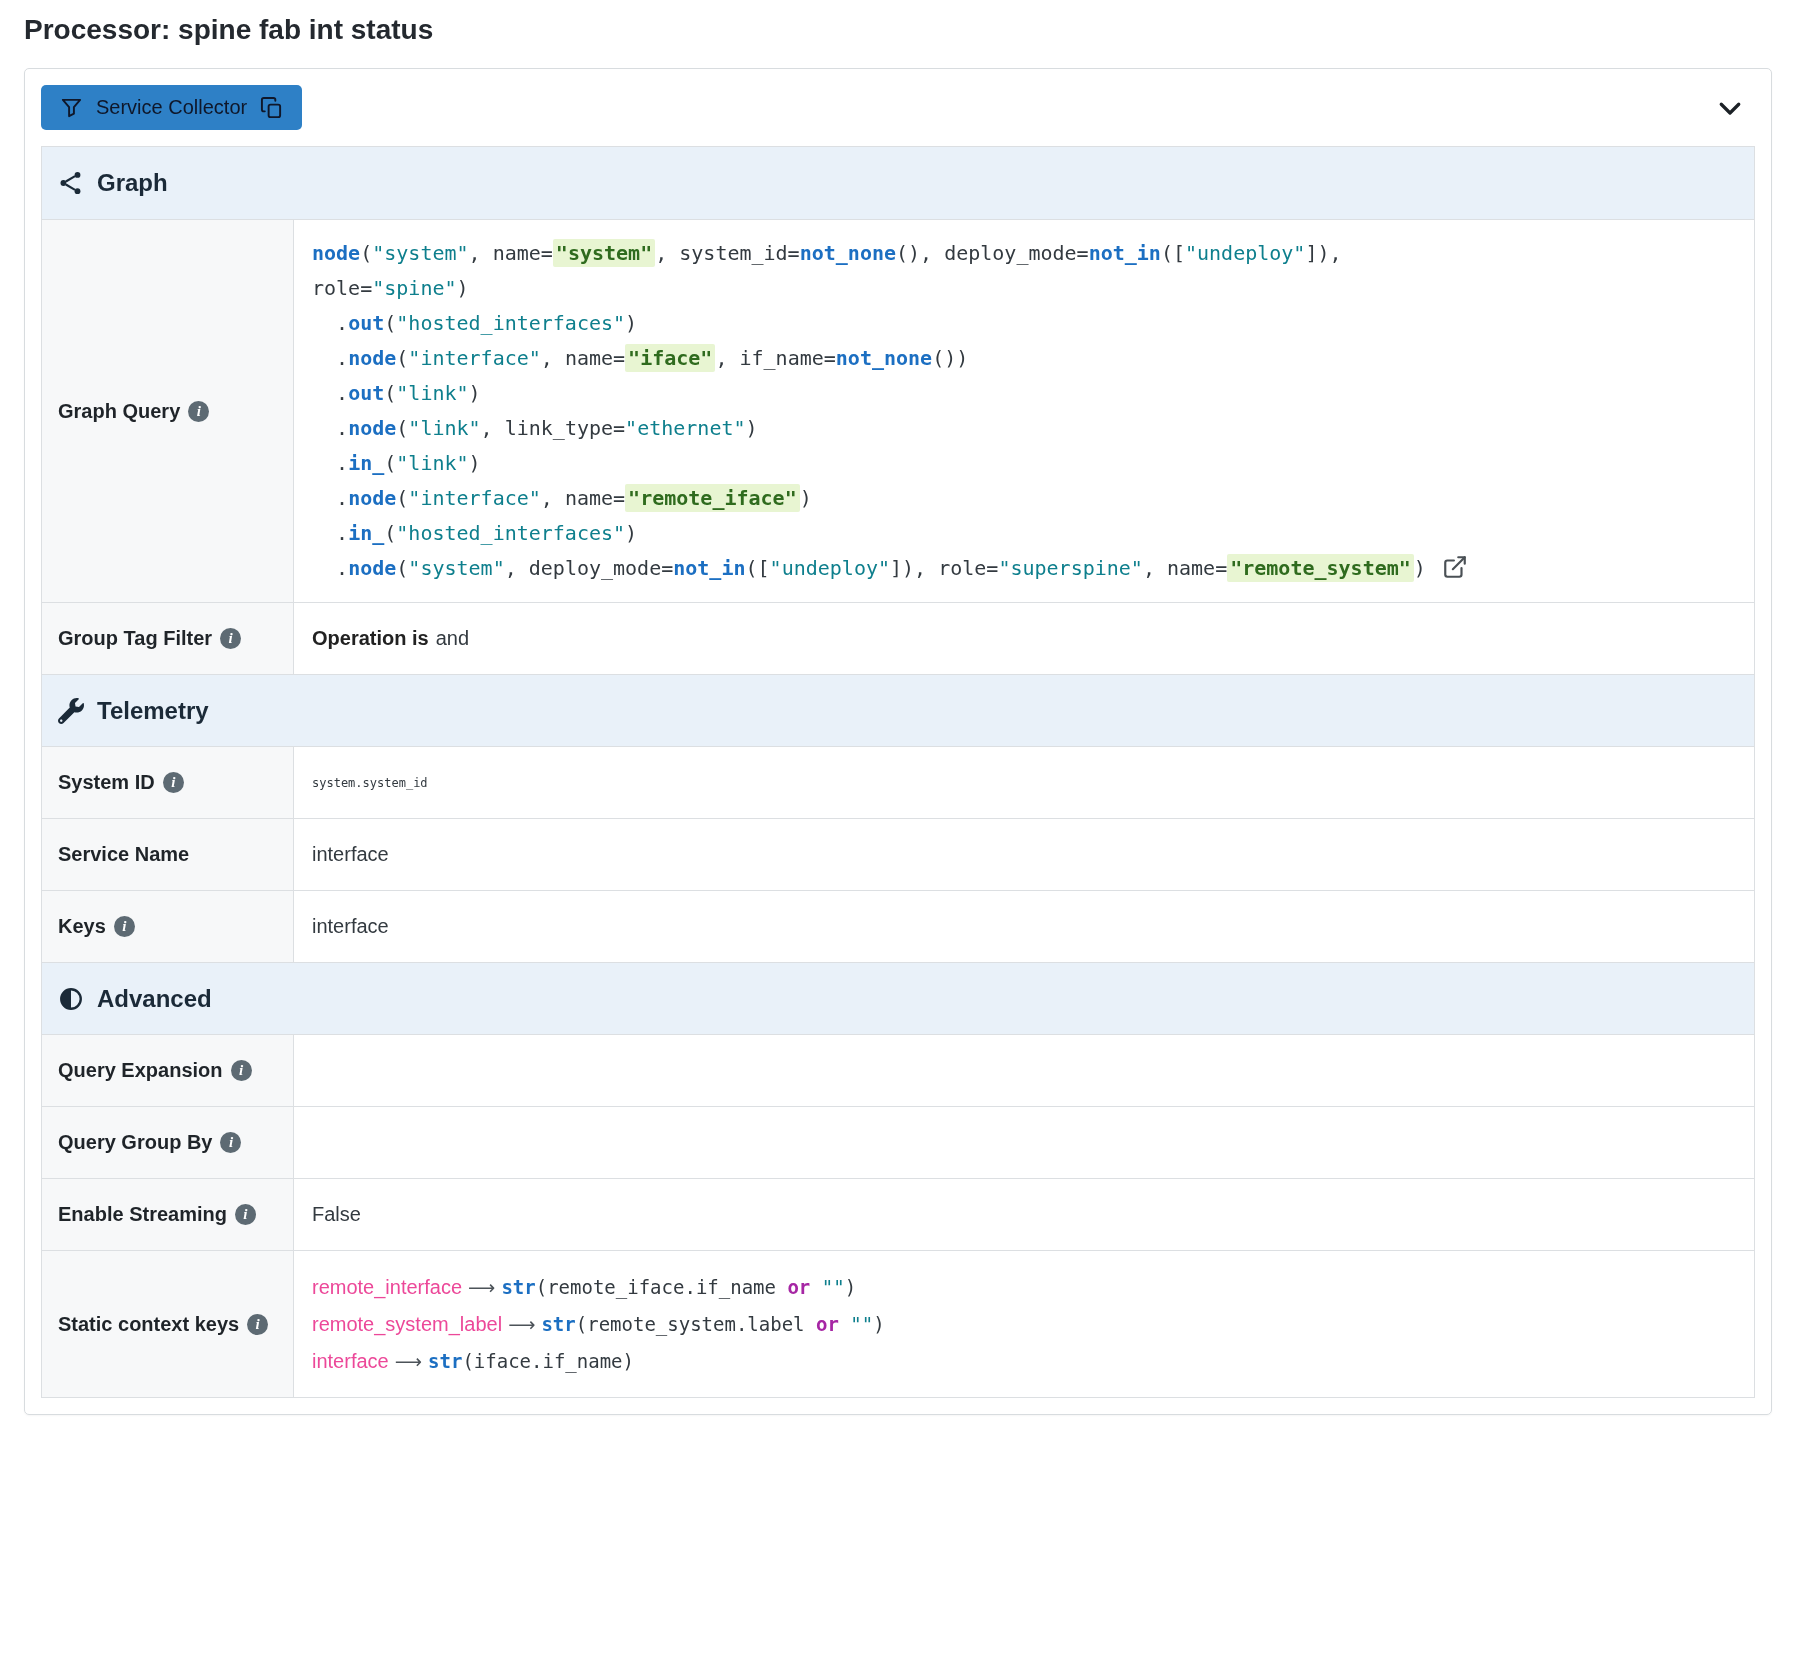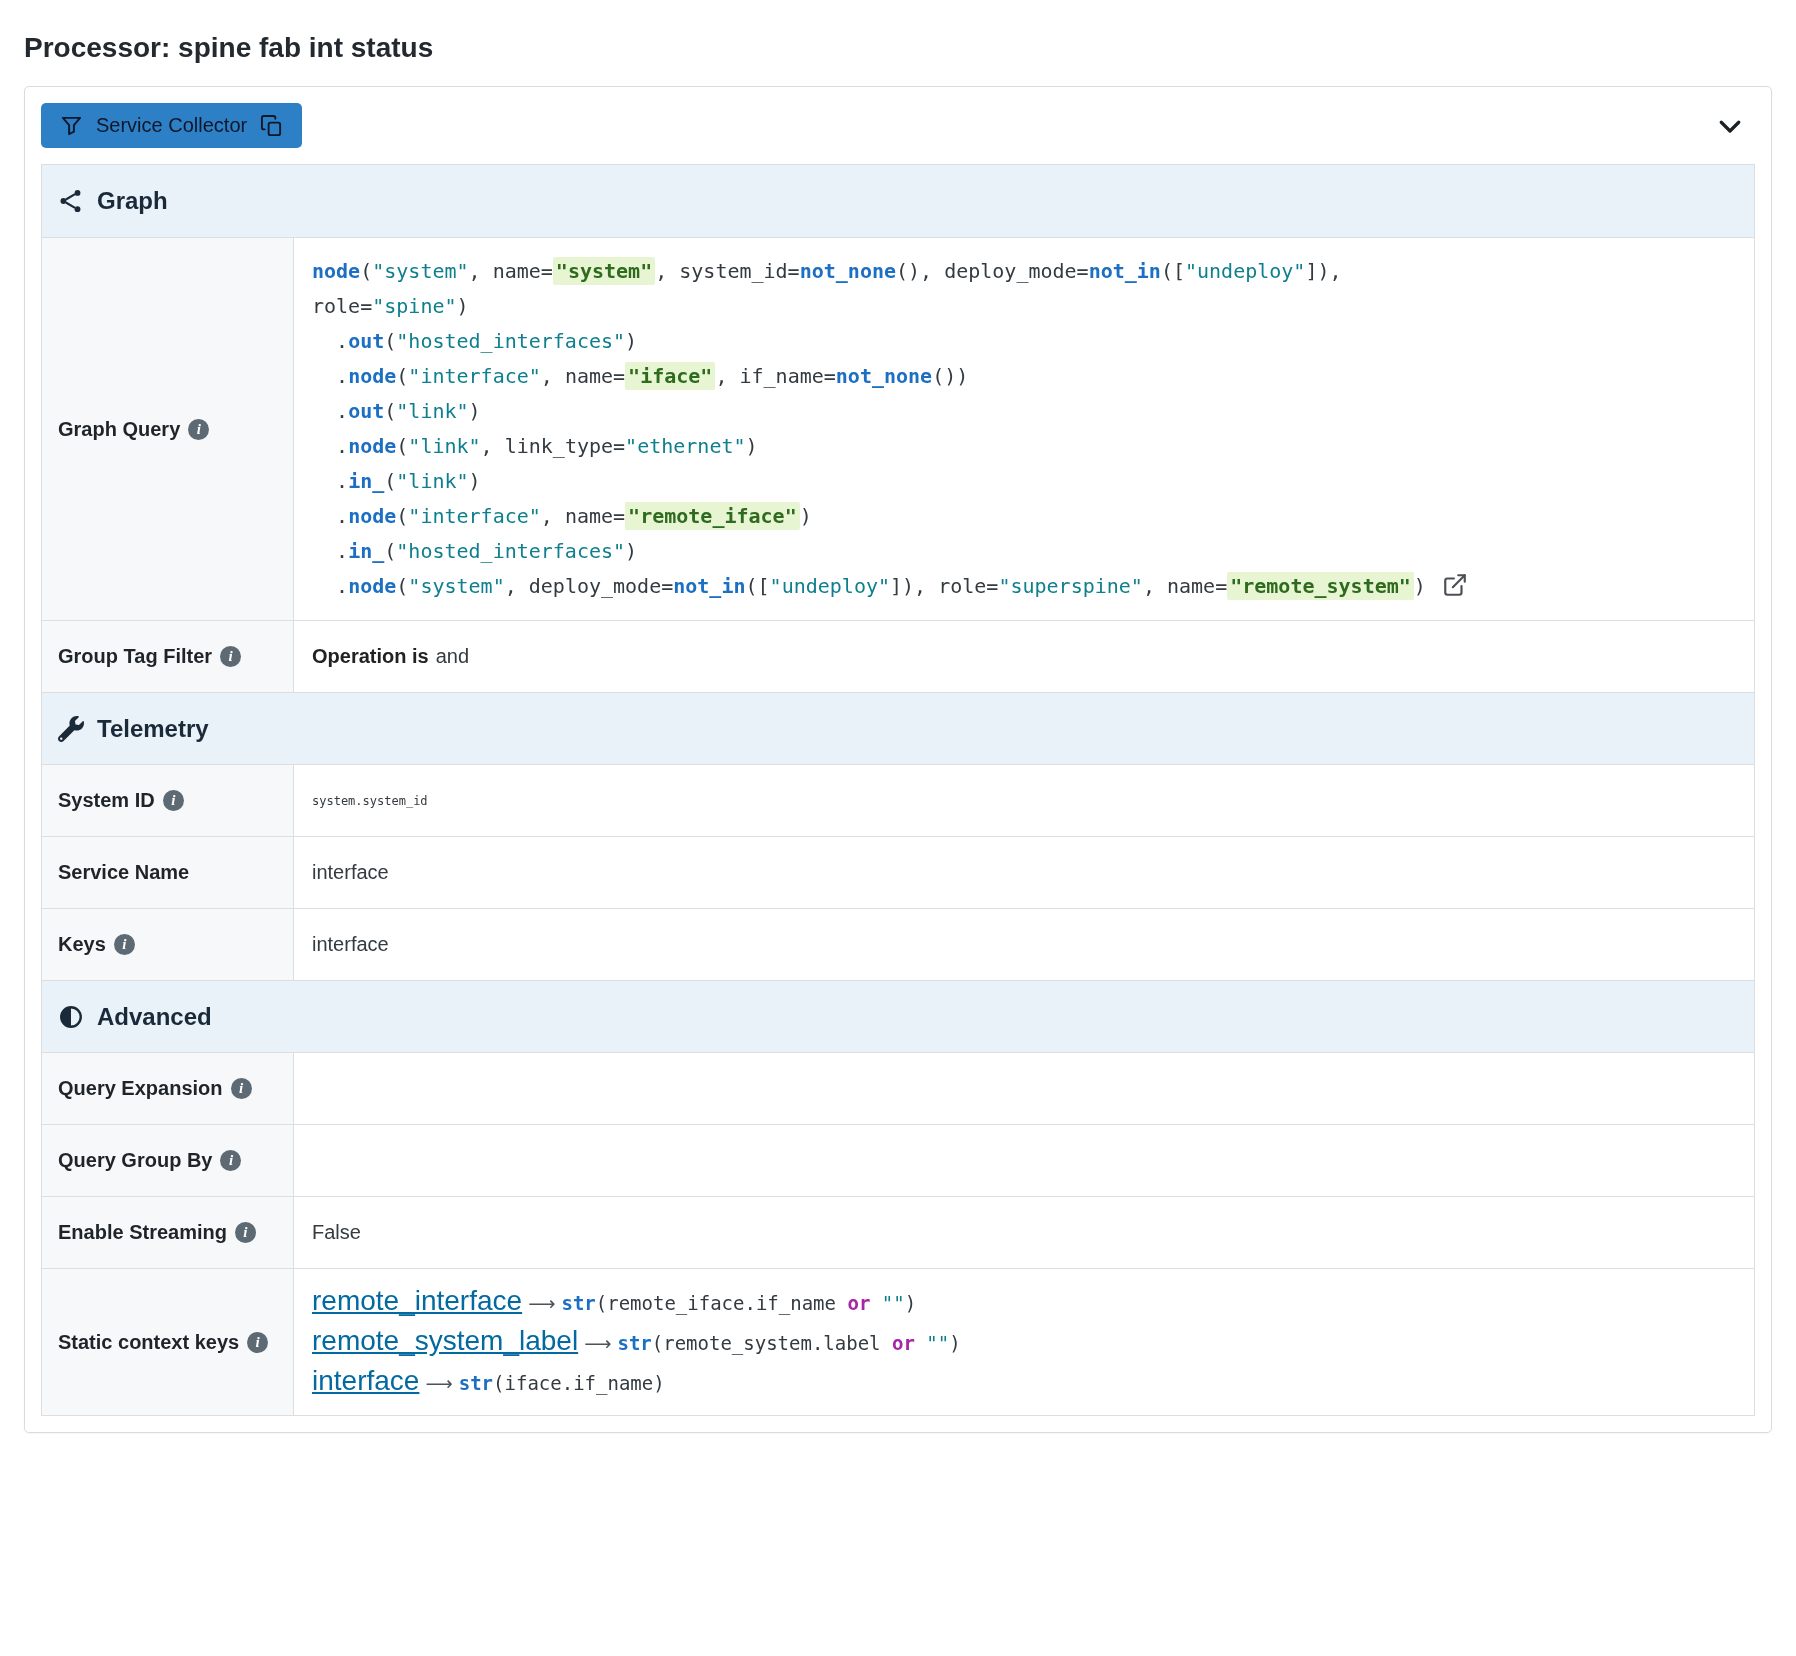--- a/index.html
+++ b/index.html
@@ -1,18 +1,18 @@
 <!DOCTYPE html>
 <html><head>
 <meta charset="utf-8">
 <style>
   * { box-sizing: border-box; margin: 0; padding: 0; }
   html, body { background: #ffffff; }
   body { font-family: "Liberation Sans", sans-serif; color: #333a40; }
-  .page { padding: 10px 24px 24px 24px; margin-top: 18px; }
+  .page { padding: 10px 24px 24px 24px; }
   .page-title { font-size: 28px; font-weight: 700; color: #24292f; margin: 4px 0 22px 0; }
 
   .card { border: 1px solid #d8dcdf; border-radius: 5px; padding: 16px; box-shadow: 0 1px 2px rgba(0,0,0,0.04); }
   .card-header { display: flex; align-items: center; justify-content: space-between; margin-bottom: 16px; }
 
   .sc-btn { display: inline-flex; align-items: center; gap: 13px; background: #2e80c6; color: #0f172a;
             border: none; border-radius: 5px; padding: 11px 19px; font-size: 20px; font-weight: 400;
             font-family: "Liberation Sans", sans-serif; cursor: pointer; }
   .btn-icon { display: inline-flex; }
   .btn-icon svg { width: 23px; height: 23px; }
@@ -42,21 +42,21 @@
   .code .code-line { white-space: pre; line-height: 35px; }
   .code-static { font-family: "DejaVu Sans Mono", "Liberation Mono", monospace; font-size: 19px; }
   .code-static .code-line { white-space: pre; line-height: 37px; }
 
   .tk-p   { color: #333a40; }
   .tk-kw  { color: #1c6fc2; font-weight: 700; }
   .tk-str { color: #0e7f8d; }
   .tk-hl  { color: #2f6b1e; font-weight: 700; background: #e8f5d2; border-radius: 2px; padding: 2px 3px; }
   .tk-or  { color: #a626a4; font-weight: 700; }
   .tk-arr { color: #4c5359; font-family: "DejaVu Sans", sans-serif; }
-  .tk-skey{ font-family: "Liberation Sans", sans-serif; color: #0369a1; font-size: 28px; text-decoration: underline; }
+  .tk-skey{ font-family: "Liberation Sans", sans-serif; color: #ec4899; font-size: 20px; }
   .tk-icon { display: inline-flex; vertical-align: -5px; margin-left: 16px; color: #4a5055; cursor: pointer; }
   .tk-icon svg { width: 26px; height: 26px; }
 
   .bold { font-weight: 700; color: #222; }
   .op-val { margin-left: 7px; }
   .mono-val { font-family: "DejaVu Sans Mono", "Liberation Mono", monospace; font-size: 12px; }
   .static-row { min-height: 147px; }
 </style>
 </head>
 <body>

